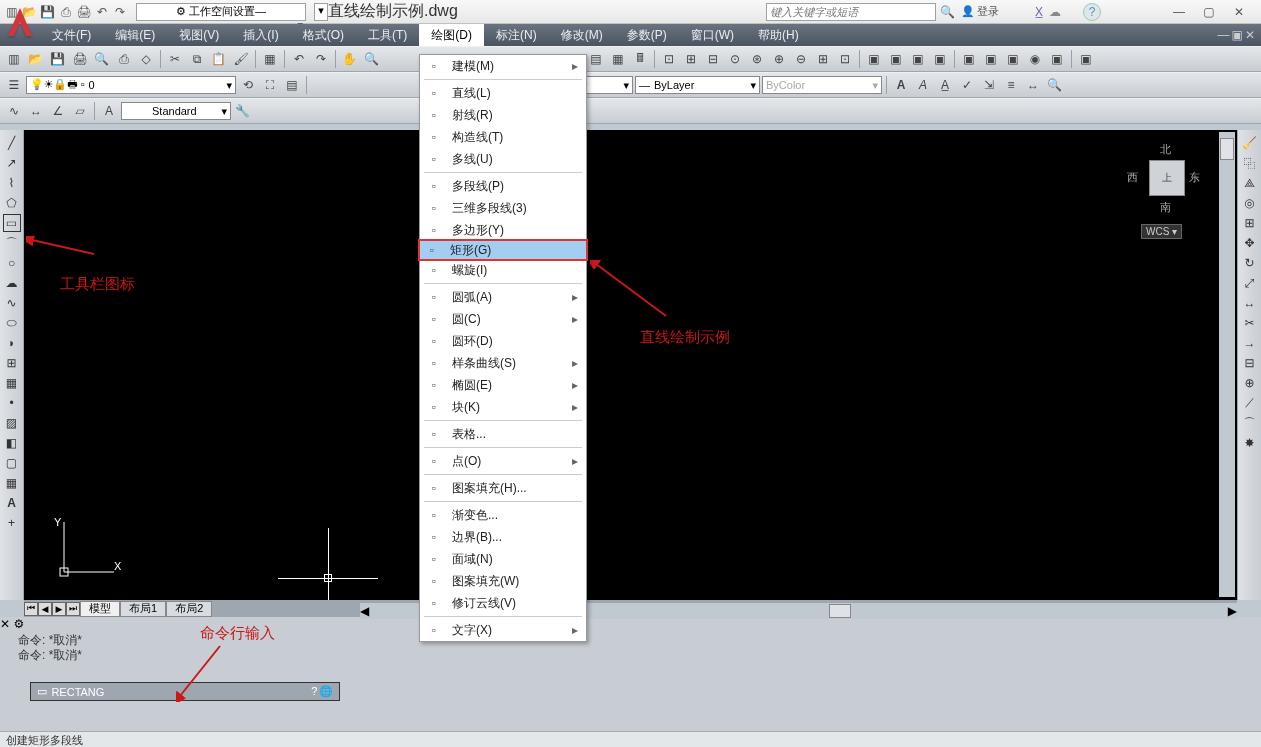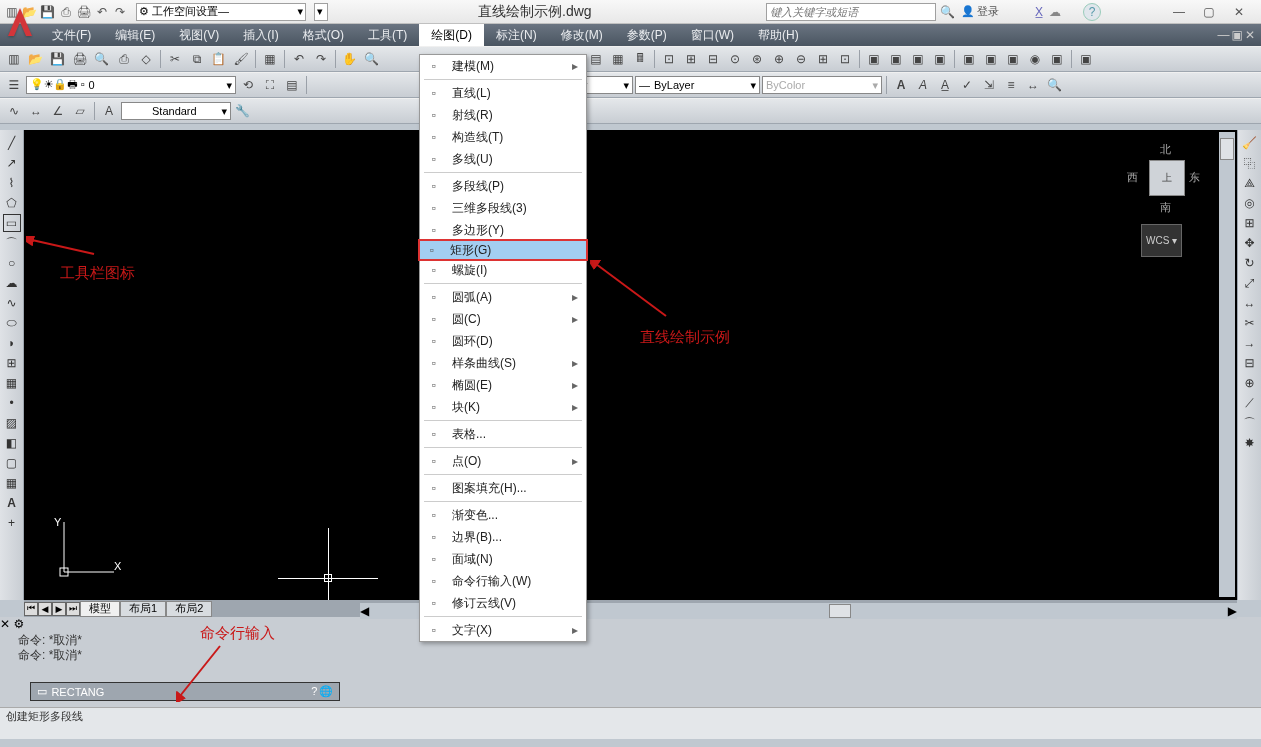--- a/index.html
+++ b/index.html
@@ -1,22 +1,22 @@
 <!DOCTYPE html>
 <html><head>
 <meta charset="utf-8">
 <style>
 * { margin: 0; padding: 0; box-sizing: border-box; }
 body { font-family: "Microsoft YaHei", "SimSun", Arial, sans-serif; font-size: 12px; background: #c0c8d0; width: 1261px; height: 747px; overflow: hidden; position: relative; }
 
 .titlebar { height: 24px; background: linear-gradient(#f8f8f8,#e8e8e8); display: flex; align-items: center; border-bottom: 1px solid #c0c0c0; }
 .titlebar .qat { display: flex; align-items: center; gap: 2px; padding-left: 4px; }
 .titlebar .qat .ic { width: 16px; height: 16px; display: flex; align-items: center; justify-content: center; color: #555; }
-.titlebar .workspace-dd { margin-left: 8px; height: 18px; background: #fff; border: 1px solid #a0a0a0; width: 170px; font-size: 11px; padding: 0 2px; display:flex; align-items:center;}
-.titlebar .docname { flex: 0 0 auto; margin-left: 150px; font-size: 14px; color: #333; }
+.titlebar .workspace-dd { margin-left: 8px; height: 18px; background: #fff; border: 1px solid #a0a0a0; width: 170px; font-size: 11px; padding: 0 2px; display:flex; align-items:center;flex-direction:column;}
+.titlebar .docname { flex: 0 0 auto; font-size: 16px; color: #333; }
 .titlebar .search { margin-left: auto; margin-right: 4px; }
 .titlebar .search input { height: 18px; width: 170px; border:1px solid #a0a0a0; font-size:11px; padding:0 3px; color:#888; font-style: italic;}
 .titlebar .right-ic { display:flex; gap:6px; align-items:center; padding-right:4px;}
 .titlebar .win-controls { display:flex; gap:2px; margin-left: 60px; padding-right: 8px;}
 .titlebar .win-controls span { width: 28px; height: 18px; display:flex; align-items:center; justify-content:center; color:#555; border:1px solid transparent;}
 .titlebar .login {color:#555; font-size:11px; display:flex; align-items:center; gap:2px;}
 
 .menubar { height: 22px; background: linear-gradient(#6a7481, #4a5561); display: flex; align-items: center; padding-left: 40px; position: relative;}
 .menubar .logo { position:absolute; left:4px; top:-20px; width:32px; height:36px;}
 .menubar .logo svg { filter: drop-shadow(0 1px 1px rgba(0,0,0,0.3));}
@@ -32,21 +32,21 @@
 .leftvbar, .rightvbar { position: absolute; width: 24px; background: linear-gradient(90deg,#dfe2e6,#c8cdd3); border-right:1px solid #9ea6af; display:flex; flex-direction:column; gap:2px; padding:4px 0; align-items:center;}
 .leftvbar { left:0; top:130px; bottom:147px; }
 .rightvbar { right:0; top:130px; bottom:147px; border-right:none; border-left:1px solid #9ea6af;}
 .leftvbar .tb, .rightvbar .tb { width:18px; height:18px; display:flex; align-items:center; justify-content:center; color:#333; font-size:12px;}
 
 .canvas-area { position:absolute; left:24px; right:24px; top:130px; bottom:147px; background:#000; }
 .ucs { position:absolute; left:30px; bottom:18px; }
 .viewcube { position:absolute; right:30px; top:12px; width:80px; height:90px;}
 .viewcube .face { width:36px; height:36px; background:#cfd3d8; border:1px solid #888; position:absolute; left:22px; top:18px; display:flex; align-items:center; justify-content:center; font-size:10px; color:#444;}
 .viewcube .lbl { position:absolute; color:#aaa; font-size:11px;}
-.viewcube .wcs { position:absolute; left:14px; top:82px; color:#ccc; background:#333; padding:10px 4px; font-size:10px; border:1px solid #666;}
+.viewcube .wcs { position:absolute; left:14px; top:82px; color:#ccc; background:#333; padding:1px 4px; font-size:10px; border:1px solid #666;}
 .crosshair { position:absolute; left:304px; bottom:22px;}
 .crosshair .h { position:absolute; width:100px; height:1px; background:#fff; left:-50px;}
 .crosshair .v { position:absolute; height:100px; width:1px; background:#fff; top:-50px;}
 .crosshair .box { position:absolute; width:8px; height:8px; border:1px solid #fff; left:-4px; top:-4px;}
 
 .modelbar { position:absolute; left:24px; right:24px; bottom:147px; height:17px; background:#9ea6af; display:flex; align-items:center; transform:translateY(17px); z-index:3;}
 .modelbar .navbtn { width:14px; height:14px; border:1px solid #666; background:#ddd; display:flex; align-items:center; justify-content:center; font-size:9px;}
 .modelbar .tab { padding:1px 8px; background:#d8dce0; border:1px solid #888; font-size:11px; height:16px; display:flex; align-items:center;}
 .modelbar .tab.active { background:#f0f0f0;}
 
@@ -61,21 +61,21 @@
 .drawmenu .mi .sub { margin-left:auto; color:#666;}
 
 .cmdarea { position:absolute; left:0; right:0; bottom:16px; height:114px; background:#c8cdd3;}
 .cmdhist { padding:2px 18px; color:#333; font-size:12px; line-height:15px;}
 .autocomplete { position:absolute; left:30px; bottom:30px; width:310px; background:#606870; border:1px solid #333;}
 .autocomplete .achead { background:#9ea6af; color:#fff; font-size:11px; padding:2px 6px; display:flex; align-items:center; gap:4px;}
 .autocomplete .achead .r { margin-left:auto; display:flex; gap:2px;}
 .autocomplete .acitem { padding:3px 14px; color:#fff; font-size:12px; font-family: monospace;}
 .cmdinput { position:absolute; left:30px; right:6px; bottom:4px; height:20px; background:#fff; border:2px solid #d33; display:flex; align-items:center; gap:4px; padding:0 4px; font-family:monospace; font-size:12px;}
 .cmdinput .pic { color:#666;}
-.statusbar { position:absolute; left:0; right:0; bottom:8px; height:32px; background:#e4e7ea; border-top:1px solid #aaa; font-size:11px; padding:1px 6px; color:#333;}
+.statusbar { position:absolute; left:0; right:0; bottom:0; height:16px; background:#e4e7ea; border-top:1px solid #aaa; font-size:11px; padding:1px 6px; color:#333;}
 
 .hscroll-area { position:absolute; left:360px; right:24px; bottom:130px; height:16px; background:#c0c8d0; transform:translateY(2px); display:flex; align-items:center; z-index:4;}
 .hscroll-area .thumb { width:22px; height:14px; background:#dfe2e6; border:1px solid #888; margin-left:460px;}
 .vscroll { position:absolute; right:26px; top:132px; bottom:150px; width:16px; background:#c0c8d0; z-index:2;}
 .vscroll .thumb { width:14px; height:22px; background:#dfe2e6; border:1px solid #888; margin-top:6px; margin-left:1px;}
 </style>
 </head>
 <body>
 
 <div class="titlebar">
@@ -406,35 +406,35 @@
     <div class="mi">
       <span class="mic">▫</span>
       <span>边界(B)...</span>
     </div>
     <div class="mi">
       <span class="mic">▫</span>
       <span>面域(N)</span>
     </div>
     <div class="mi">
       <span class="mic">▫</span>
-      <span>命令行输入(W)</span>
+      <span>图案填充(W)</span>
     </div>
     <div class="mi">
       <span class="mic">▫</span>
       <span>修订云线(V)</span>
     </div>
     <div class="msep"></div>
     <div class="mi">
       <span class="mic">▫</span>
       <span>文字(X)</span>
       <span class="sub">▸</span>
     </div>
   </div>
 
-<div class="annotation" style="left:60px; top:264px;">工具栏图标</div>
+<div class="annotation" style="left:60px; top:275px;">工具栏图标</div>
 <svg class="arrow-red" style="left:26px; top:236px;" width="70" height="22">
     <defs>
       <marker id="ah1" markerWidth="8" markerHeight="8" refX="1" refY="3" orient="auto">
         <path d="M0,0 L0,6 L8,3 z" fill="#c91818"></path>
       </marker>
     </defs>
     <line x1="68" y1="18" x2="6" y2="4" stroke="#c91818" stroke-width="2" marker-end="url(#ah1)"></line>
   </svg>
 
 <div class="annotation" style="left:640px; top:328px;">直线绘制示例</div>

